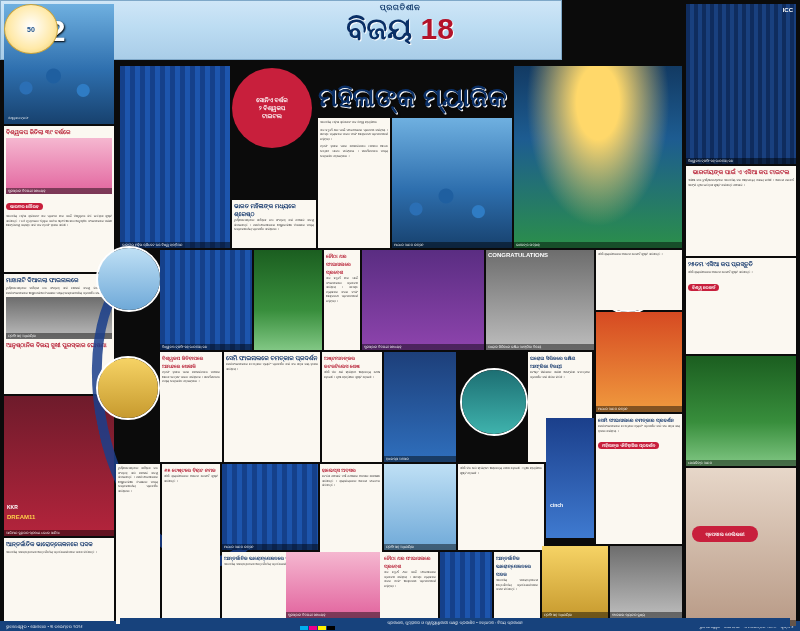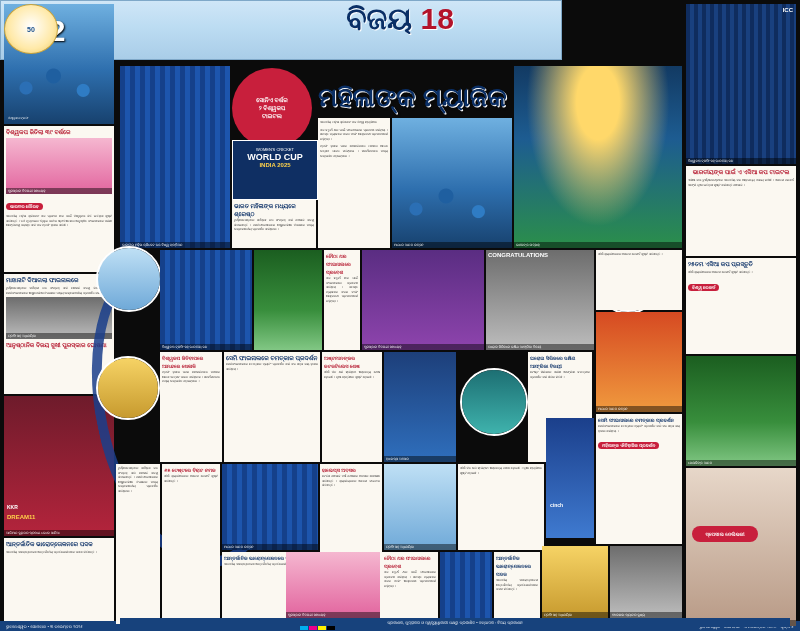--- a/index.html
+++ b/index.html
@@ -123,20 +123,21 @@
   <div class="panel newsprint" style="left:4px;top:538px;width:110px;height:88px;padding:2px;box-sizing:border-box;">
     <div class="hdr-od">ଆନ୍ତର୍ଜାତିକ ଭାରୋତ୍ତୋଳନରେ ପଦକ</div>
     <div class="tiny" style="margin-top:2px;">ଭାରତୀୟ ଭାରୋତ୍ତୋଳକ ଅନ୍ତର୍ଜାତୀୟ ପ୍ରତିଯୋଗିତାରେ ପଦକ ଜିତିଛନ୍ତି ।</div>
   </div>
 
   <div class="masthead">
     <div class="mh-left">
       <span>50</span>
     </div>
     <div class="mh-title">
+      <div class="mh-top">ପ୍ରଗତିଶୀଳ</div>
       <div class="mh-main">
         <span>ବିଜୟ</span>
         <span class="num">18</span>
       </div>
     </div>
     <div class="mh-right">
       <span>ଖେଳ</span>
     </div>
     <div class="mh-strip">
       <span>ଭୁବନେଶ୍ୱର • ସୋମବାର • ୩ ନଭେମ୍ବର ୨୦୨୫</span>
@@ -180,25 +181,20 @@
   <div class="blob" style="left:232px;top:68px;width:80px;height:80px;">
     <div>
       <div>ସୋନିଏ ବର୍ଷର</div>
       <div>୨ ବିଶ୍ୱକପ</div>
       <div>ଟାଇଟଲ</div>
     </div>
   </div>
 
   <div class="bigtitle" style="left:318px;top:82px;">ମହିଳାଙ୍କ ମ୍ୟାଜିକ</div>
 
-  <div class="panel" style="left:232px;top:140px;width:84px;height:58px;background:#0f2f63;border:1px solid #fff;">
-    <div style="font-size:4px;color:#fff;text-align:center;margin-top:6px;">WOMEN'S CRICKET</div>
-    <div style="font-size:9px;color:#fff;font-weight:bold;text-align:center;">WORLD CUP</div>
-    <div style="font-size:6px;color:#ffd24a;font-weight:bold;text-align:center;">INDIA 2025</div>
-  </div>
 
   <div class="panel newsprint" style="left:232px;top:200px;width:84px;height:48px;padding:2px;box-sizing:border-box;">
     <div class="hdr-od">ଭାରତ ମହିଳାଙ୍କ ମଧ୍ୟରେ ଶ୍ରେଷ୍ଠ</div>
     <div class="tiny">ଟୁର୍ଣ୍ଣାମେଣ୍ଟରେ ସର୍ବାଧିକ ରନ ସଂଗ୍ରହ କରି ଖେଳାଳି ଦଳକୁ ଜିତାଇଛନ୍ତି । ସେମିଫାଇନାଲରେ ଅଷ୍ଟ୍ରେଲିଆ ବିପକ୍ଷରେ ମଧ୍ୟ ଉଲ୍ଲେଖନୀୟ ପ୍ରଦର୍ଶନ କରିଥିଲେ ।</div>
   </div>
 
   <div class="panel newsprint" style="left:318px;top:118px;width:72px;height:130px;padding:2px;box-sizing:border-box;">
     <div class="tiny">ଭାରତୀୟ ମହିଳା କ୍ରିକେଟ ଦଳ ବିଶ୍ୱ ଚାମ୍ପିଅନ</div>
     <div class="tiny" style="margin-top:3px;">ଦଳ ଚତୁର୍ଥ ଥର ପାଇଁ ଫାଇନାଲରେ ପ୍ରବେଶ କରିଥିଲା । ସମସ୍ତ ମ୍ୟାଚରେ ଦଳର ବାଲିଂ ଆକ୍ରମଣ ପ୍ରଭାବଶାଳୀ ରହିଥିଲା ।</div>
     <div class="tiny" style="margin-top:3px;">ଟ୍ରଫି ହାସଲ ପରେ ଖେଳାଳିମାନେ ମାଠରେ ଆନନ୍ଦ ଉତ୍ସବ ପାଳନ କରିଥିଲେ । ସମର୍ଥକମାନେ ମଧ୍ୟ ଉଲ୍ଲସିତ ହୋଇଥିଲେ ।</div>

